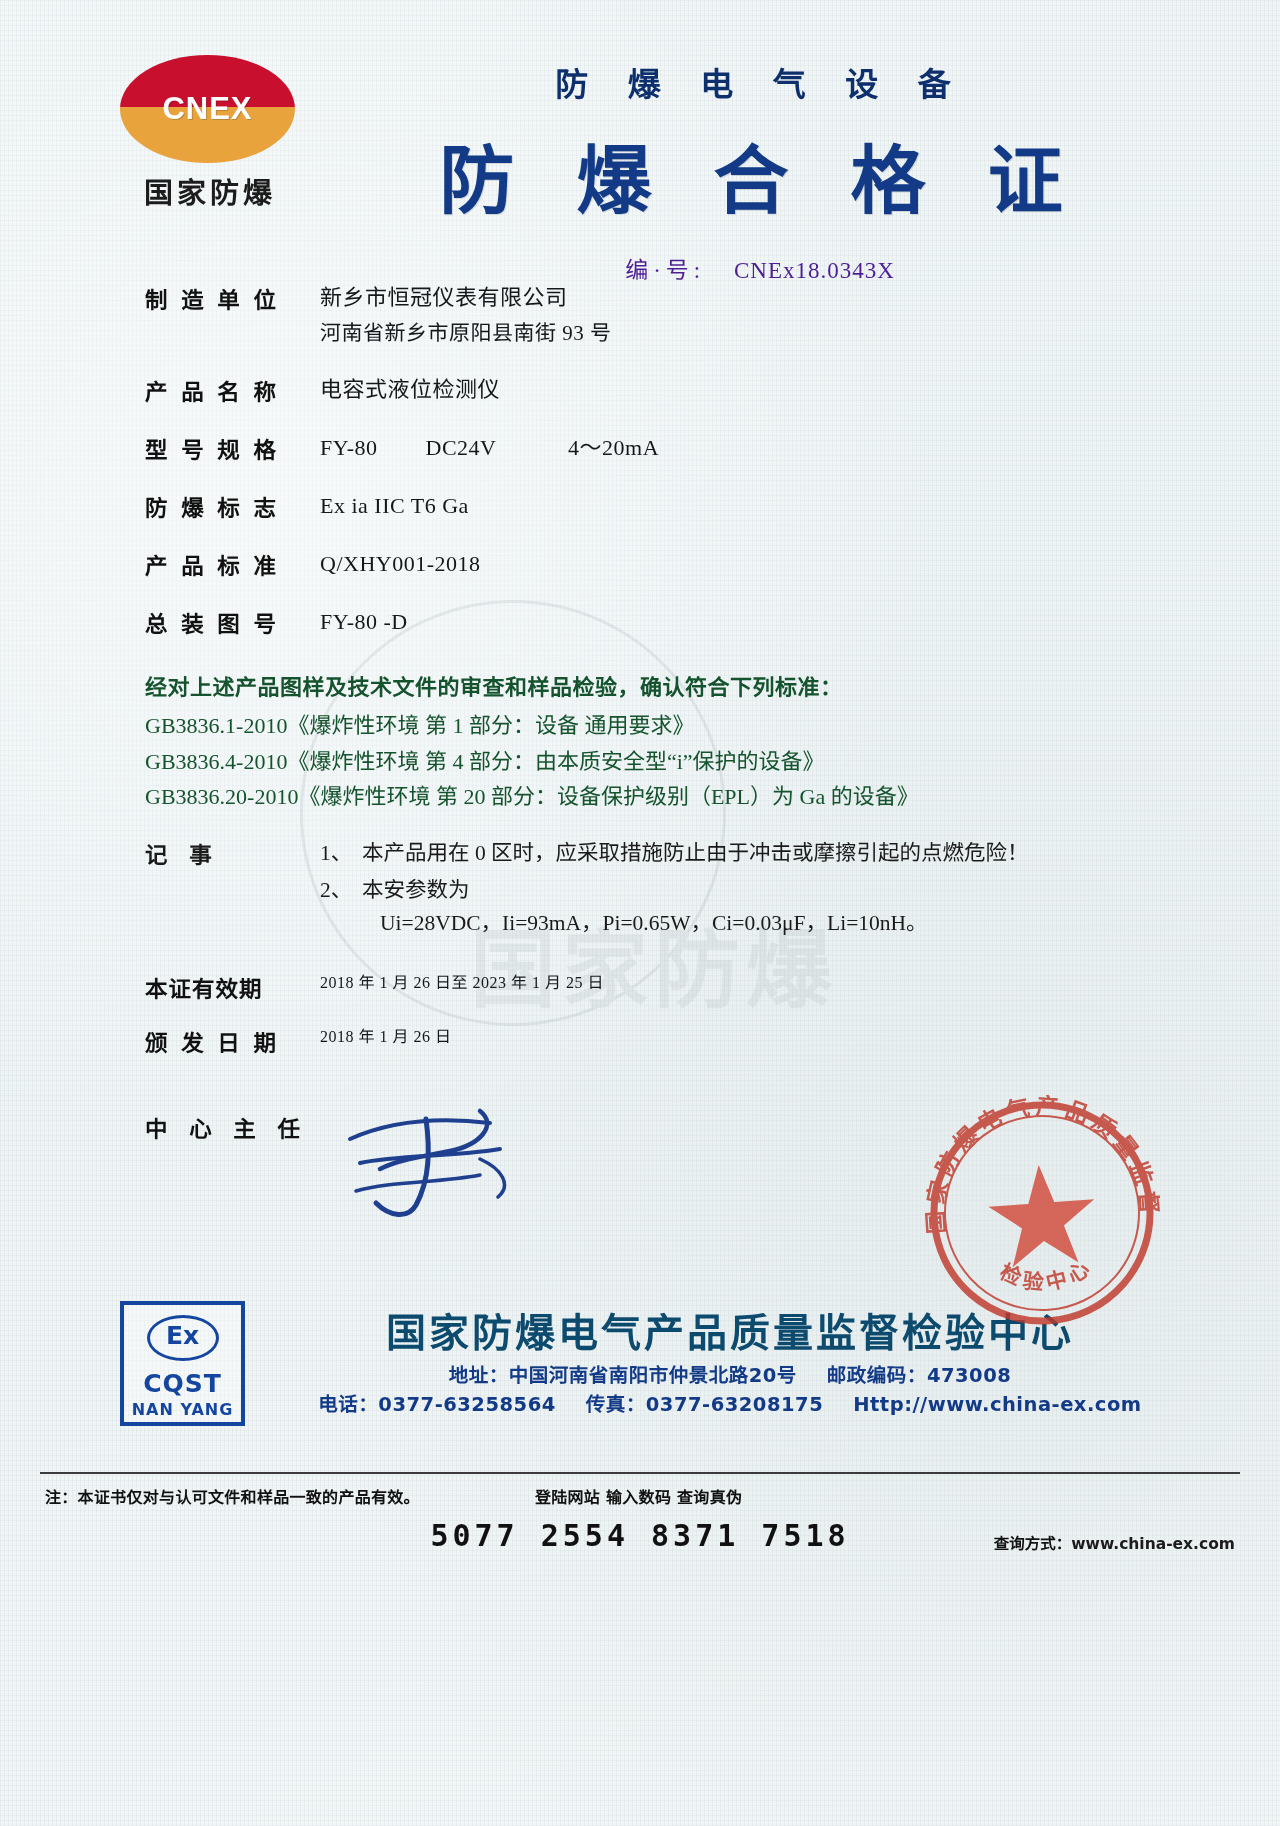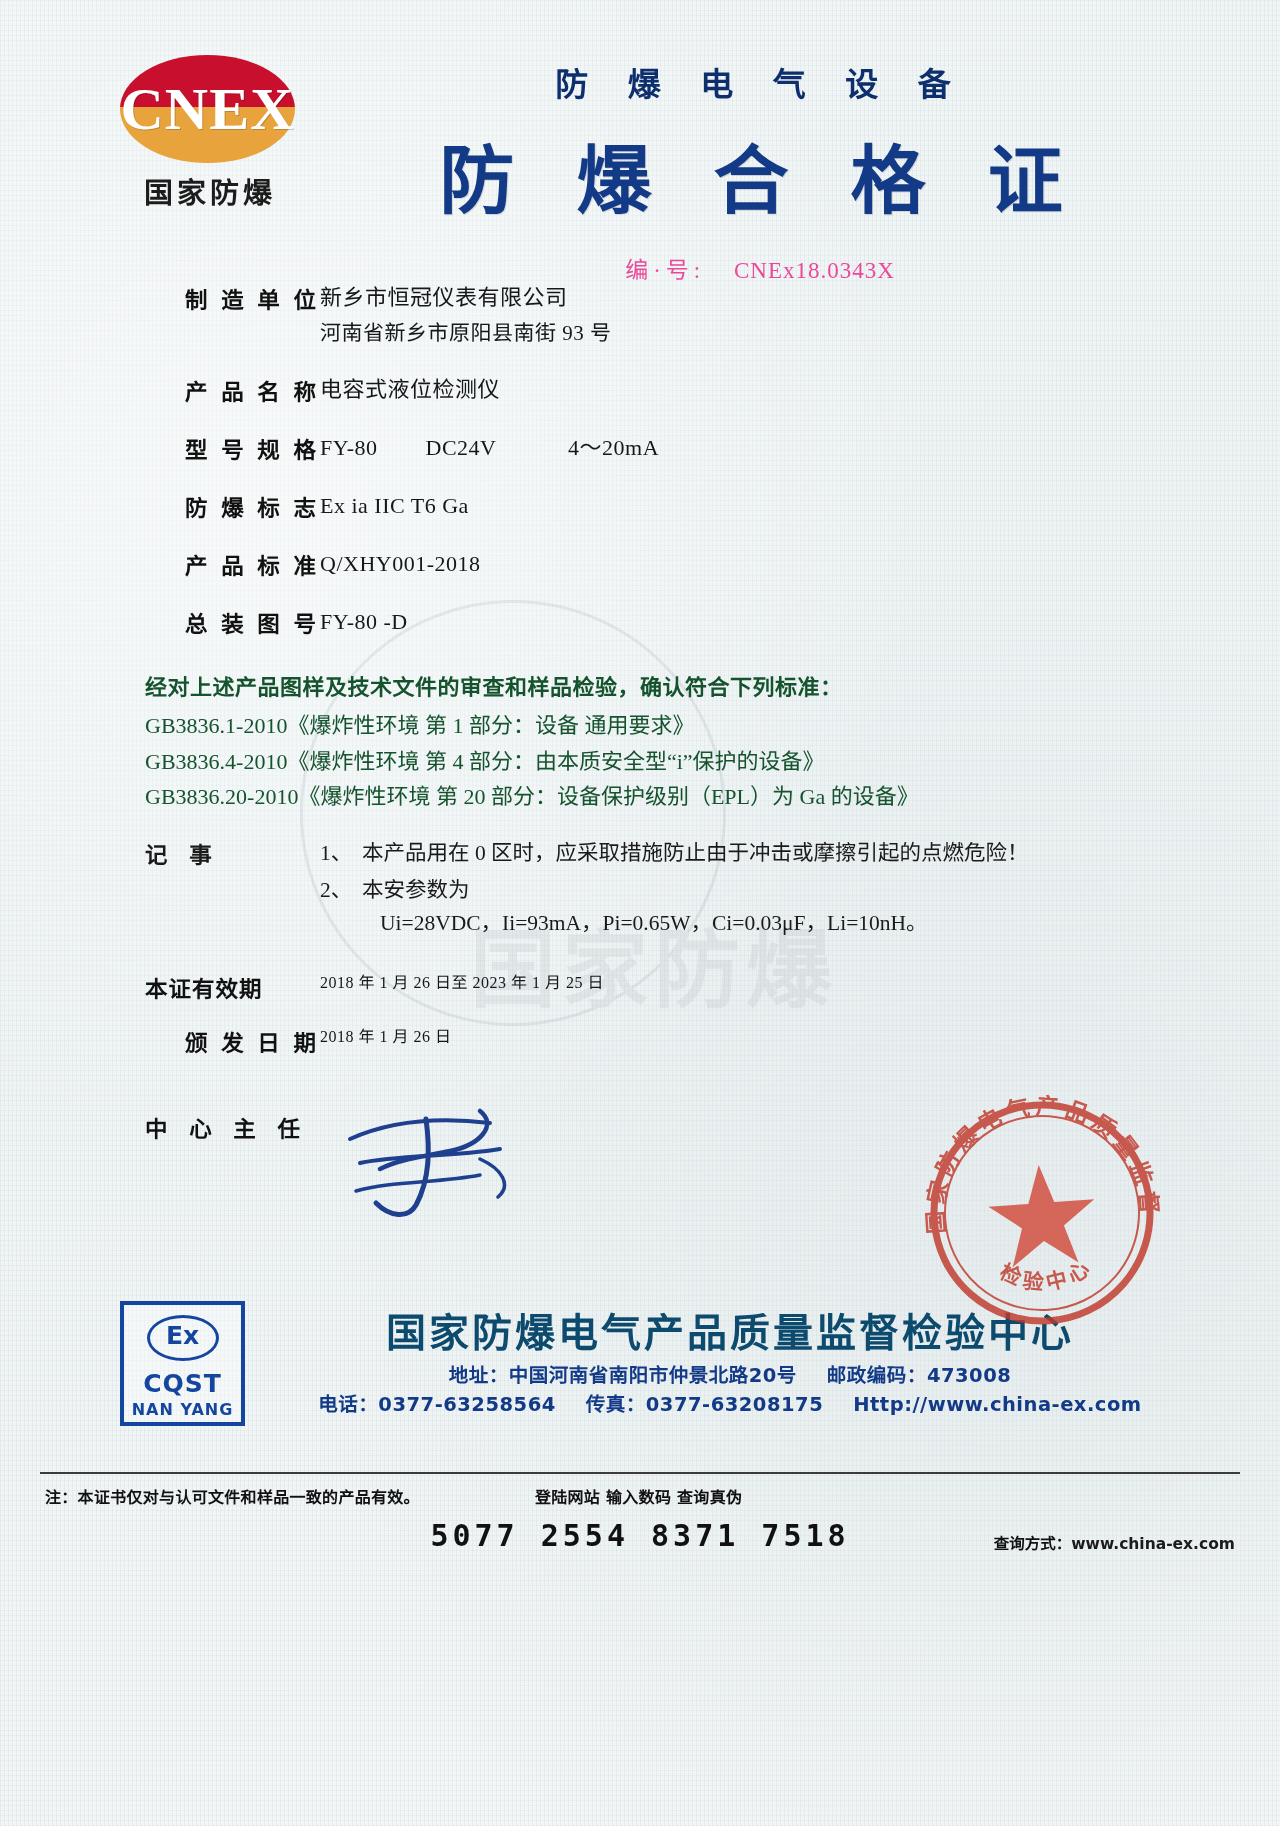--- a/index.html
+++ b/index.html
@@ -83,23 +83,23 @@
   .logo-oval {
     width: 175px;
     height: 108px;
     border-radius: 50%;
     background: linear-gradient(180deg, #c8102e 0%, #c8102e 48%, #e8a33d 48%, #e8a33d 100%);
     display: flex;
     align-items: center;
     justify-content: center;
   }
   .logo-oval span {
-    font-family: Liberation Serif, serif;
-    font-weight: bold;
-    font-size: 60px;
+    font-family: Liberation Sans, sans-serif;
+    font-weight: bold;
+    font-size: 31px;
     color: #ffffff;
     letter-spacing: 1px;
     text-shadow: 1px 1px 0 rgba(0,0,0,0.18);
   }
   .logo-sub {
     margin-top: 6px;
     font-size: 29px;
     font-weight: bold;
     letter-spacing: 4px;
     color: #1c1c1c;
@@ -124,21 +124,21 @@
     font-size: 75px;
     letter-spacing: 18px;
     font-weight: bold;
     color: #123a86;
     font-family: "DejaVu Sans", sans-serif;
     text-shadow: 1px 1px 0 rgba(0,0,0,0.12);
   }
   .cert-no {
     margin-top: 22px;
     font-size: 23px;
-    color: #ec4899;
+    color: #4c1d95;
     letter-spacing: 1px;
   }
   .cert-no .lbl {
     letter-spacing: 5px;
   }
   .cert-no .val {
     margin-left: 22px;
     font-family: "Liberation Serif", serif;
   }
 
@@ -154,21 +154,21 @@
     margin-bottom: 26px;
   }
   .row .label {
     width: 175px;
     flex: none;
     font-size: 22.5px;
     font-weight: 600;
     color: #111;
     letter-spacing: 1px;
   }
-  .row .label.sp4 { letter-spacing: 4px; text-align: right; }
+  .row .label.sp4 { letter-spacing: 4px; }
   .row .value {
     flex: 1;
     color: #15171a;
     line-height: 1.45;
     letter-spacing: 0.5px;
   }
   .value .line2 {
     margin-top: 4px;
     font-size: 21px;
   }

